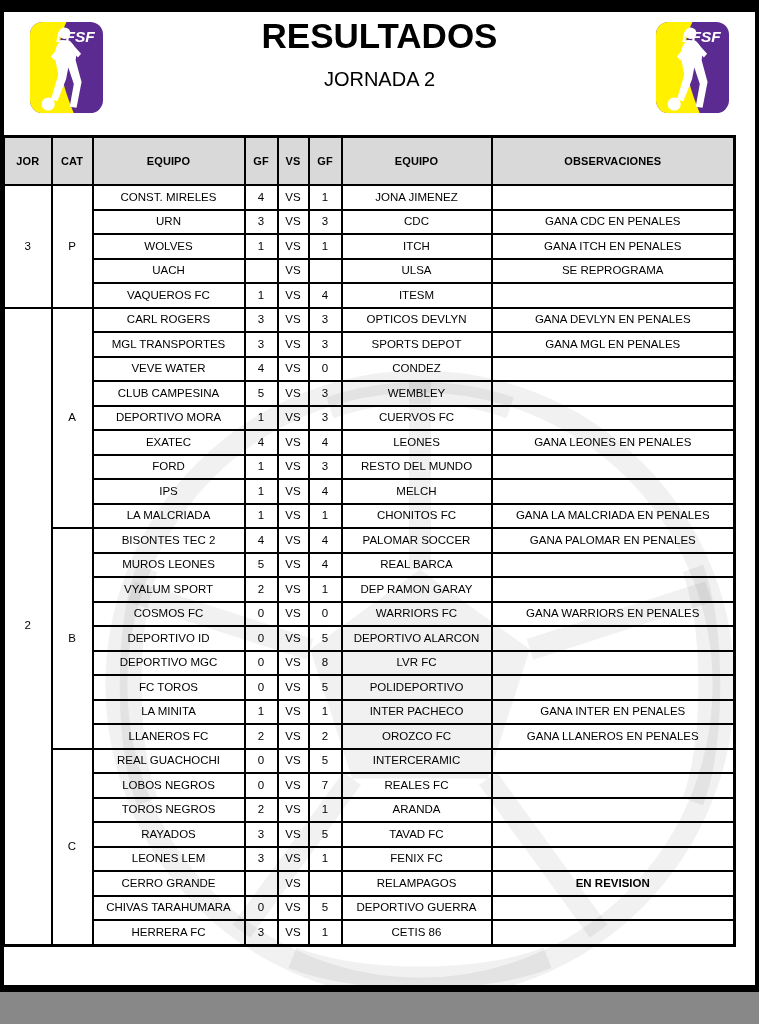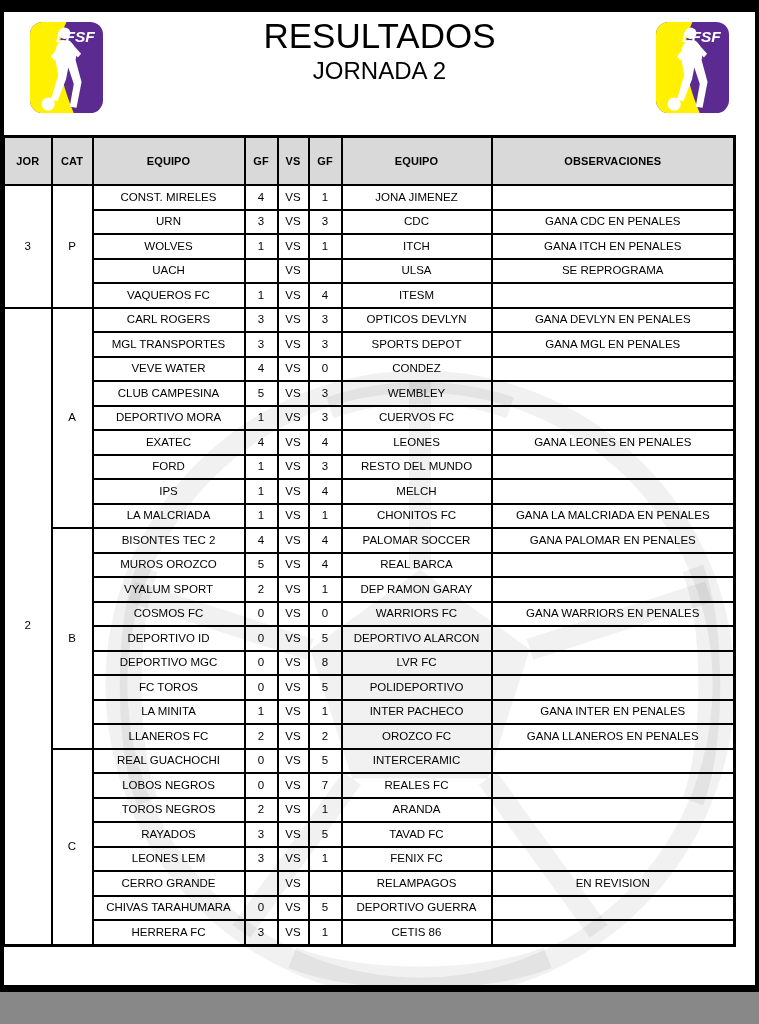--- a/index.html
+++ b/index.html
@@ -13,23 +13,23 @@
   .bar-top    { top:0; left:0; right:0; height:12px; }
   .bar-bottom { bottom:0; left:0; right:0; height:7px; }
   .bar-left   { top:0; bottom:0; left:0; width:4px; }
   .bar-right  { top:0; bottom:0; right:0; width:4px; }
 
   
   .logo { position:absolute; top:21px; width:73px; height:93px; z-index:2; }
   .logo-left  { left:30px; }
   .logo-right { right:30px; }
   .titles { position:absolute; left:115px; right:115px; top:16px; text-align:center; z-index:2; }
-  .title    { font-size:35px; font-weight:normal; letter-spacing:0px; line-height:40px; color:#000; }
+  .title    { font-size:35px; font-weight:bold; letter-spacing:0px; line-height:40px; color:#000; }
   .subtitle { font-size:24px; line-height:32px; margin-top:4px; color:#000; }
-  .subtitle2{ font-size:24px; line-height:30px; margin-top:0px; color:#000;text-align:center; }
+  .subtitle2{ font-size:20px; line-height:30px; margin-top:8px; color:#000;text-align:center; }
 
   
   .watermark { position:absolute; left:90px; top:355px; width:660px; height:660px; z-index:0; pointer-events:none; }
 
   
   table.results {
     position:absolute; left:2px; top:135px; width:731px;
     border-collapse:collapse; table-layout:fixed; z-index:1;
     background:transparent;
   }
@@ -39,21 +39,21 @@
   }
   table.results { border:3px solid #000; }
   table.results thead th {
     background:var(--header-gray, #D9D9D9);
     height:46px; font-size:11px; font-weight:bold; letter-spacing:0.1px;
   }
   table.results tbody td { height:22.5px; font-size:11.5px; line-height:1; }
   td.jor-cell, td.cat-cell { font-size:12px; }
   td.obs-cell { font-size:11px; }
   td.obs-reprogram { color:var(--reprogram-blue, #4472C4); }
-  td.obs-revision  { color:var(--revision-blue, #0000FF); font-weight:normal; }
+  td.obs-revision  { color:var(--revision-blue, #0000FF); font-weight:bold; }
 </style>
 </head>
 <body>
 
 <div class="page">
   <div class="bar bar-top"></div>
   <div class="bar bar-bottom"></div>
   <div class="bar bar-left"></div>
   <div class="bar bar-right"></div>
 
@@ -250,21 +250,21 @@
         <tr>
           <td class="cat-cell" rowspan="9">B</td>
           <td class="team-cell">BISONTES TEC 2</td>
           <td class="gf-cell">4</td>
           <td class="vs-cell">VS</td>
           <td class="gf-cell">4</td>
           <td class="team-cell">PALOMAR SOCCER</td>
           <td class="obs-cell">GANA PALOMAR EN PENALES</td>
         </tr>
         <tr>
-          <td class="team-cell">MUROS OROZCO</td>
+          <td class="team-cell">MUROS LEONES</td>
           <td class="gf-cell">5</td>
           <td class="vs-cell">VS</td>
           <td class="gf-cell">4</td>
           <td class="team-cell">REAL BARCA</td>
           <td class="obs-cell"></td>
         </tr>
         <tr>
           <td class="team-cell">VYALUM SPORT</td>
           <td class="gf-cell">2</td>
           <td class="vs-cell">VS</td>

